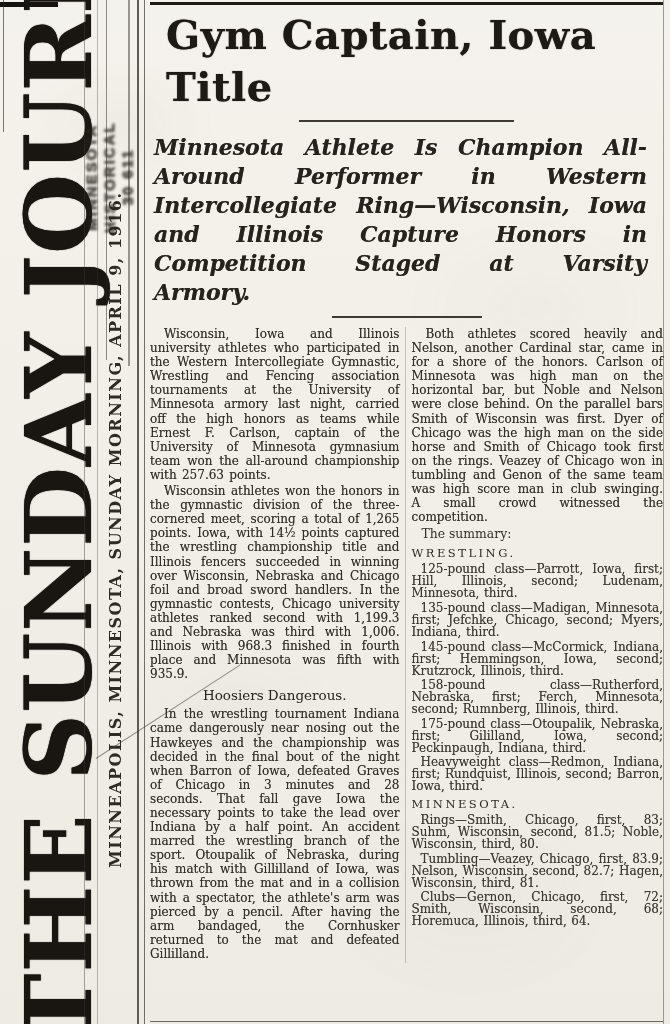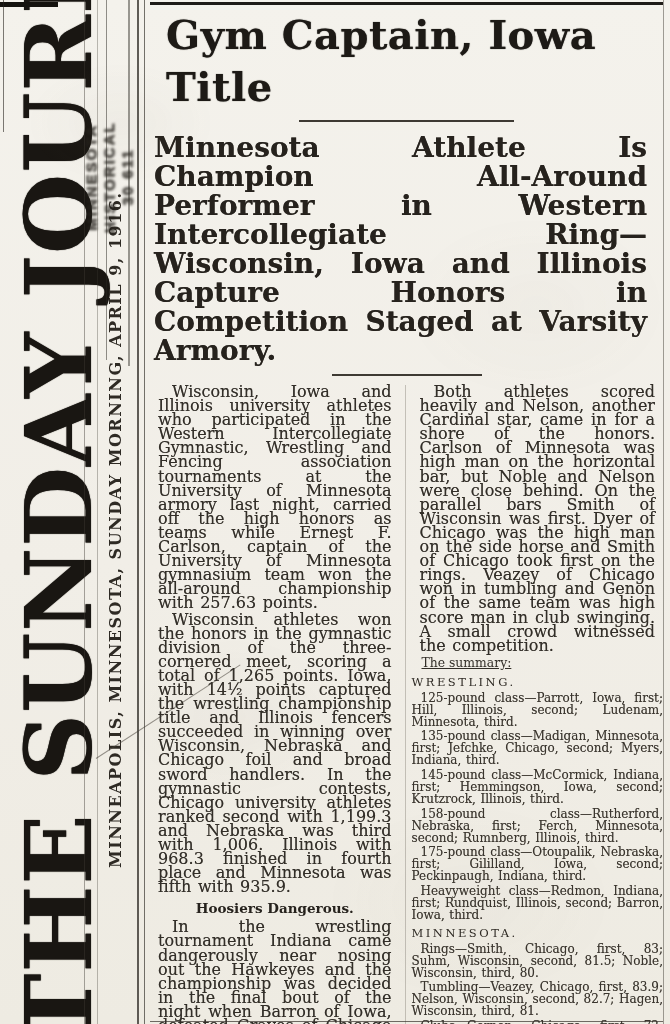--- a/index.html
+++ b/index.html
@@ -53,32 +53,32 @@
     background:rgba(70,64,56,.55);transform:rotate(-33deg);transform-origin:left center;}
   
   .article{position:absolute;left:150px;top:0;width:513px;height:1024px;}
   .toprule{height:3px;background:#1e1b17;margin:2px 0 4px;}
   .headline{font-size:40px;font-weight:bold;line-height:52px;color:#1d1a16;
     letter-spacing:.5px;text-shadow:0 0 1px rgba(29,26,22,.8);}
   .headline .l2{padding-left:16px;}
   .rule-center{height:2px;background:#3e3a33;margin:7px auto 9px;}
   .rc1{width:215px;}
   .rc2{width:150px;margin-top:9px;}
-  .subhead{font-size:28px;font-weight:bold;line-height:29px;
+  .subhead{font-size:22px;font-weight:bold;font-style:italic;line-height:29px;
     text-align:justify;word-spacing:6px;padding:2px 16px 0 4px;color:#26221d;
     text-shadow:0 0 .5px rgba(38,34,29,.7);}
   .cols{display:flex;margin-top:6px;}
   .col1{width:250px;}
   .col2{width:252px;margin-left:5px;padding-left:6px;border-left:1px solid rgba(110,104,93,.35);}
   .col1 p,.col2 p.body{
-    font-size:16px;line-height:14.1px;text-align:justify;
-    text-indent:14px;margin:0 8px 2px;word-spacing:1.5px;color:#322e28;
+    font-size:12px;line-height:14.1px;text-align:justify;
+    text-indent:14px;margin:0 0 2px;word-spacing:1.5px;color:#322e28;
     text-shadow:0 0 .4px rgba(50,46,40,.55);}
-  .subhd{text-align:center;font-weight:bold;font-size:13.5px;margin:6px 0 4px;color:#26221d;}
-  .summary-lead{font-size:12.4px;line-height:15px;text-indent:10px;margin:1px 0 0;color:#322e28;text-decoration:underline;}
+  .subhd{text-align:center;font-weight:normal;font-size:13.5px;margin:6px 0 4px;color:#26221d;}
+  .summary-lead{font-size:12.4px;line-height:15px;text-indent:10px;margin:1px 0 0;color:#322e28;}
   .sum-h{text-align:left;font-size:11.5px;letter-spacing:2.5px;margin:5px 0 3px;color:#2e2a24;}
   .sum p{font-size:12px;line-height:12px;text-align:justify;text-indent:9px;
     margin:0 0 2.6px;word-spacing:.8px;color:#3a352e;
     text-shadow:0 0 .4px rgba(58,53,46,.5);}
   .bottomrule{position:absolute;left:150px;top:1021px;width:513px;height:1px;
     background:rgba(55,50,44,.7);}
 </style>
 </head>
 <body>
 

